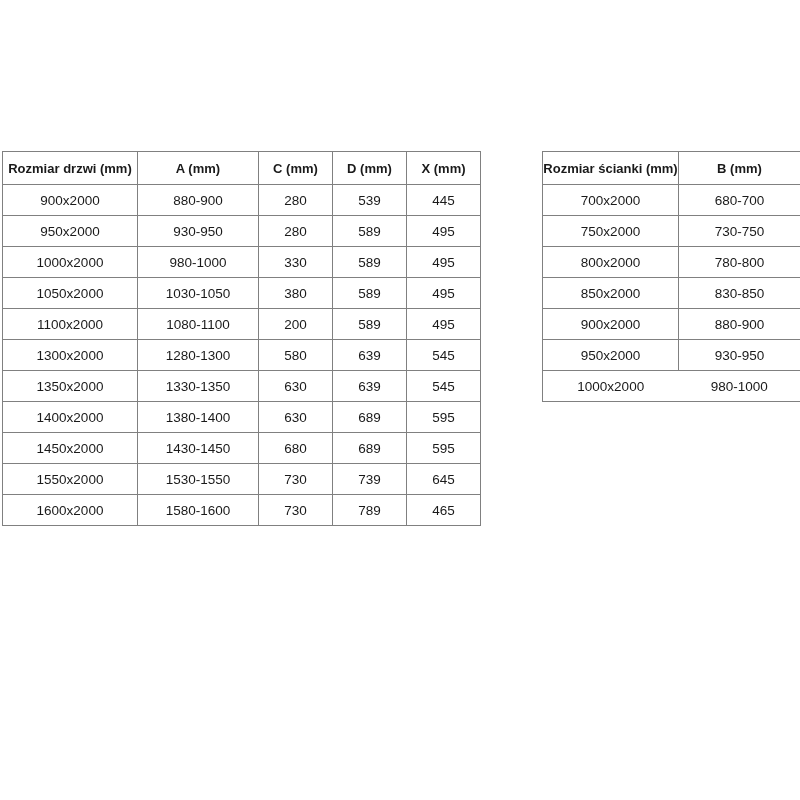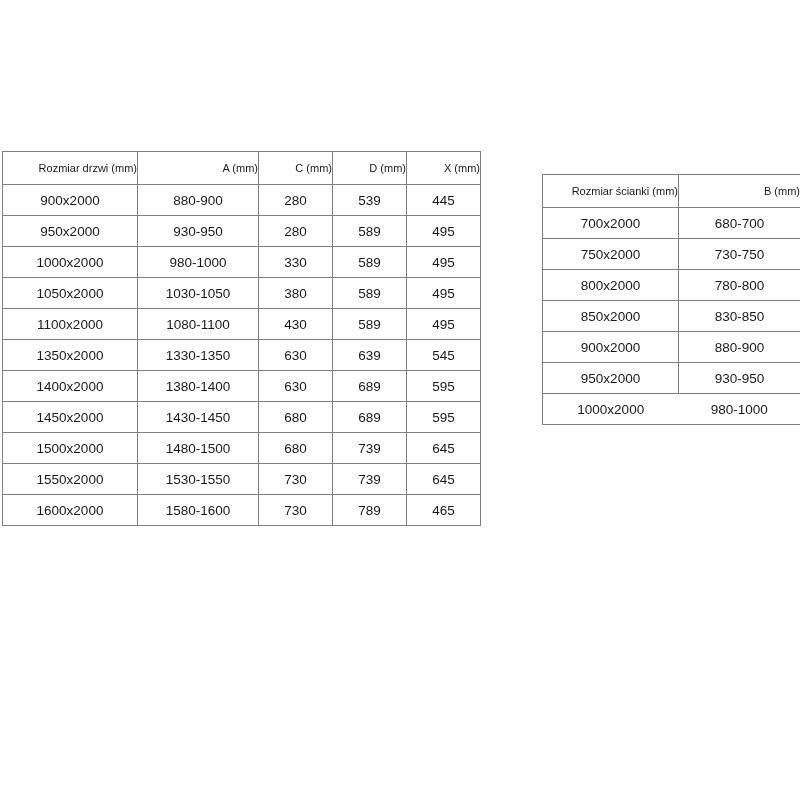--- a/index.html
+++ b/index.html
@@ -27,40 +27,38 @@
       border-right: 1px solid #808080;
       border-bottom: 1px solid #808080;
       text-align: center;
       vertical-align: middle;
       padding: 0;
       color: #1a1a1a;
       white-space: nowrap;
       overflow: hidden;
     }
     table.spec-table th {
-      font-weight: normal;
-      font-size: 11px;
+      font-weight: bold;
+      font-size: 13px;
       height: 32px;
-      text-align: right;
     }
     table.spec-table td {
       font-size: 13.5px;
       font-weight: normal;
       height: 30px;
     }
     #doors-table {
       left: 2px;
       top: 151px;
       width: 478px;
     }
     #walls-table {
       left: 542px;
       top: 151px;
       width: 258px;
-      margin-top: 23px;
     }
     
     #walls-table tbody tr:last-child td:first-child {
       border-right: none;
     }
   </style>
 </head>
 <body>
 
 <table id="doors-table" class="spec-table">
@@ -105,23 +103,30 @@
       <tr>
         <td>1050x2000</td>
         <td>1030-1050</td>
         <td>380</td>
         <td>589</td>
         <td>495</td>
       </tr>
       <tr>
         <td>1100x2000</td>
         <td>1080-1100</td>
-        <td>430</td>
-        <td>589</td>
-        <td>495</td>
+        <td>200</td>
+        <td>589</td>
+        <td>495</td>
+      </tr>
+      <tr>
+        <td>1300x2000</td>
+        <td>1280-1300</td>
+        <td>580</td>
+        <td>639</td>
+        <td>545</td>
       </tr>
       <tr>
         <td>1350x2000</td>
         <td>1330-1350</td>
         <td>630</td>
         <td>639</td>
         <td>545</td>
       </tr>
       <tr>
         <td>1400x2000</td>
@@ -129,27 +134,20 @@
         <td>630</td>
         <td>689</td>
         <td>595</td>
       </tr>
       <tr>
         <td>1450x2000</td>
         <td>1430-1450</td>
         <td>680</td>
         <td>689</td>
         <td>595</td>
-      </tr>
-      <tr>
-        <td>1500x2000</td>
-        <td>1480-1500</td>
-        <td>680</td>
-        <td>739</td>
-        <td>645</td>
       </tr>
       <tr>
         <td>1550x2000</td>
         <td>1530-1550</td>
         <td>730</td>
         <td>739</td>
         <td>645</td>
       </tr>
       <tr>
         <td>1600x2000</td>

